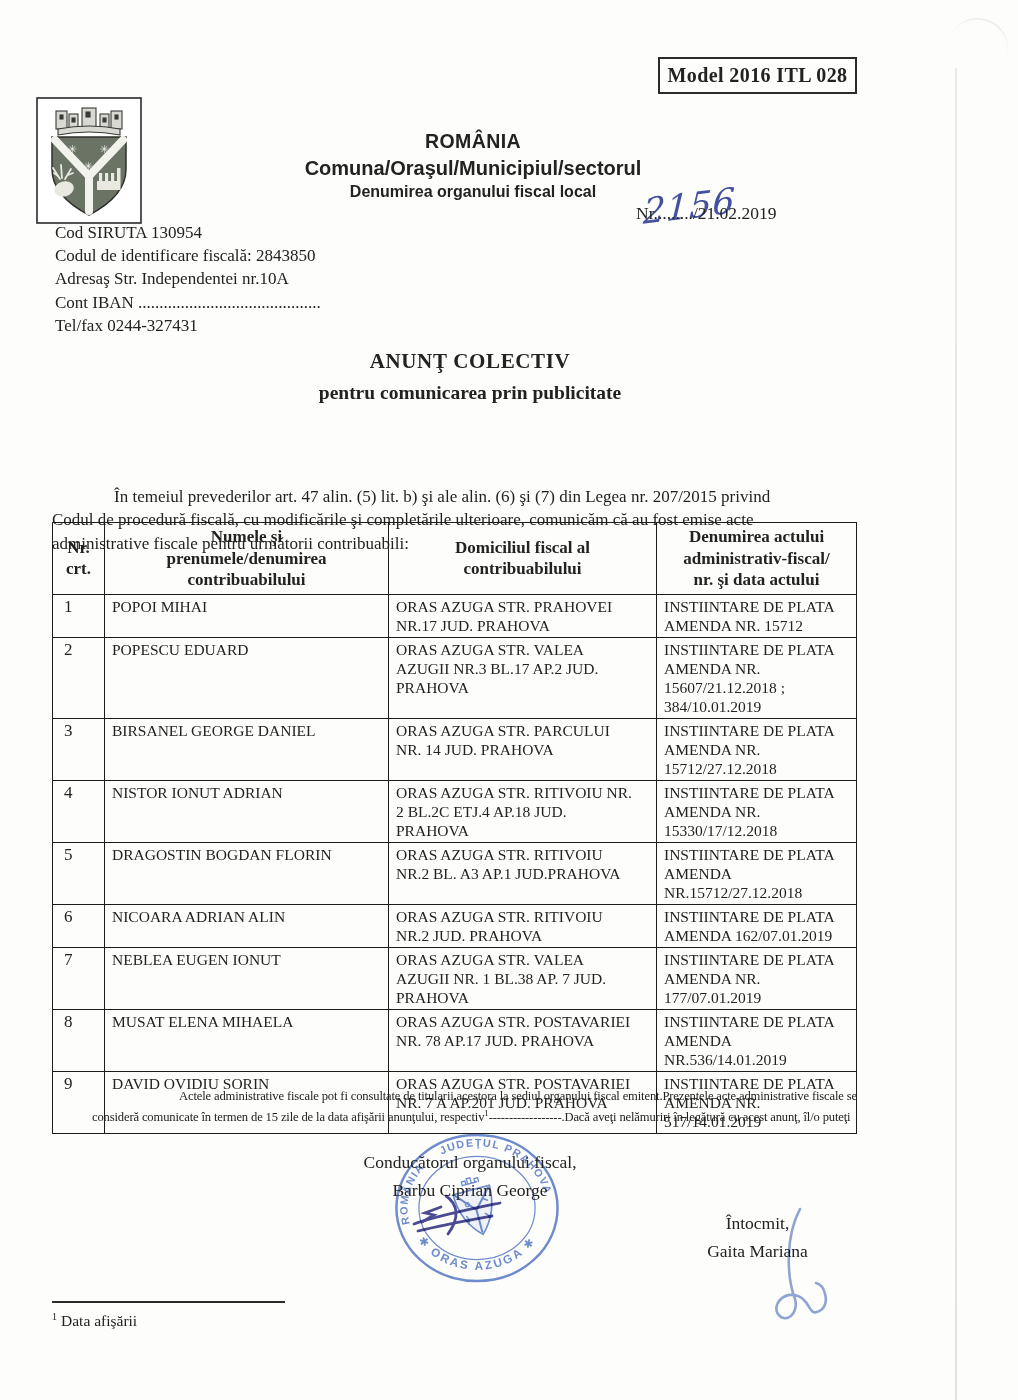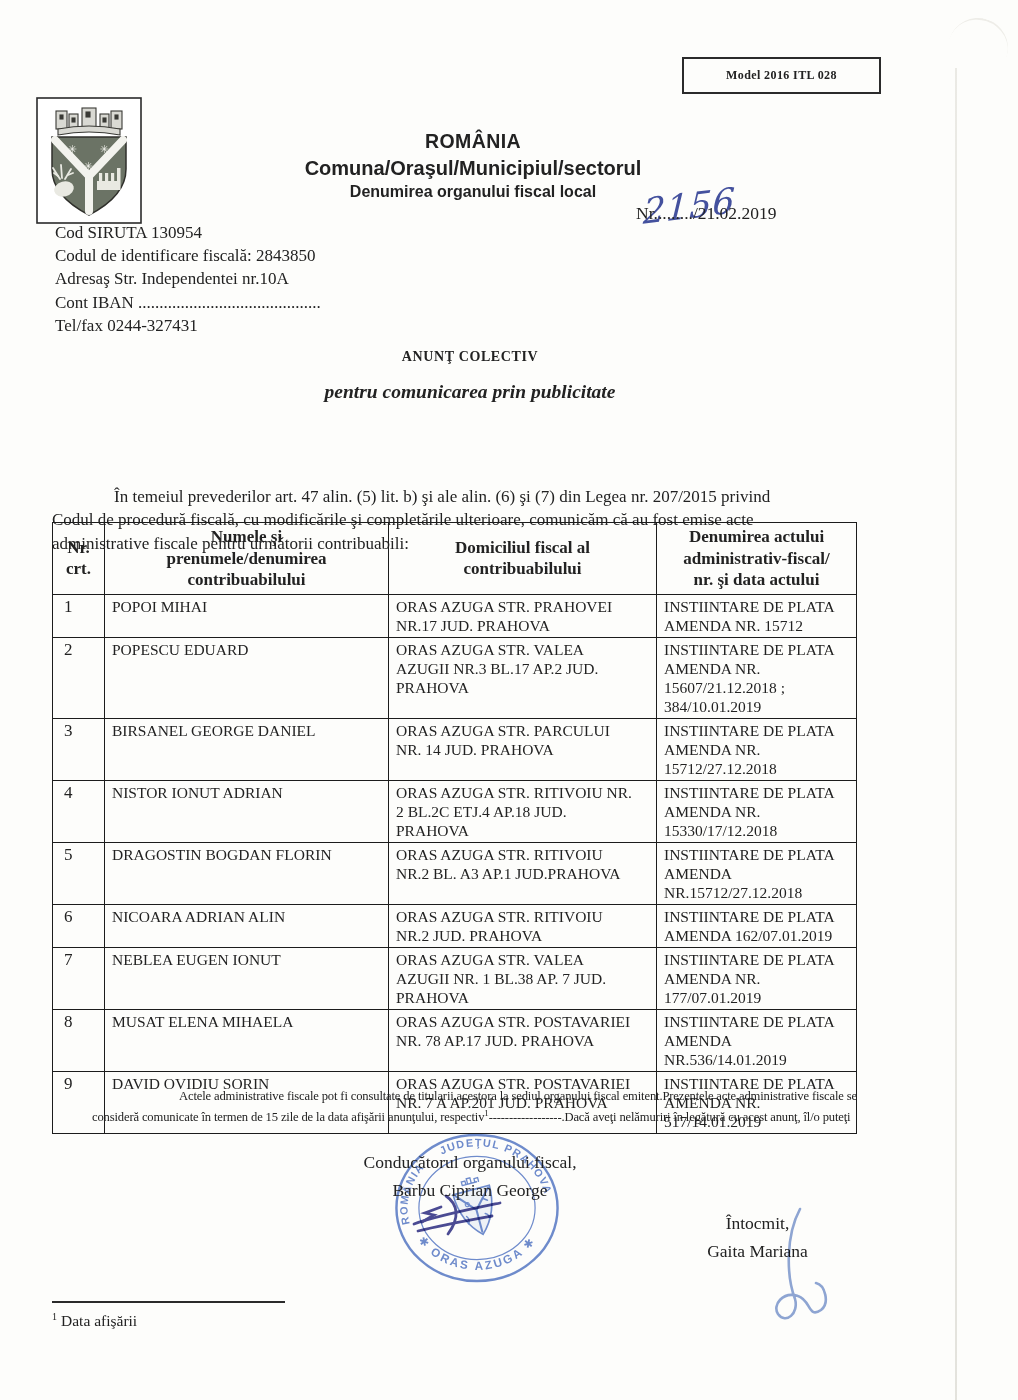--- a/index.html
+++ b/index.html
@@ -10,40 +10,40 @@
     background:#fdfdfb;
   }
   
   .edge-line { position:absolute; left:955px; top:68px; width:2px; height:1332px;
     background:linear-gradient(to bottom,#e6e5df,#dddcd5); opacity:.8; }
   .edge-hook { position:absolute; left:948px; top:18px; width:60px; height:60px;
     border-top:2px solid #e8e7e1; border-radius:50%; transform:rotate(18deg); opacity:.7; }
 
   .model-box { position:absolute; left:658px; top:57px; width:199px; height:37px;
     border:2px solid #2b2b2b; display:flex; align-items:center; justify-content:center;
-    font-weight:bold; font-size:12px; letter-spacing:.4px;margin-left:24px; }
+    font-weight:bold; font-size:20px; letter-spacing:.4px; }
 
   .coat-svg { position:absolute; left:36px; top:97px; }
 
   .header-block { position:absolute; left:0; top:130px; width:946px; text-align:center;
     font-family:"Liberation Sans","DejaVu Sans",sans-serif; font-weight:bold; }
   .header-country { font-size:19.5px; letter-spacing:.4px; margin-bottom:4px; }
   .header-line2 { font-size:20px; margin-bottom:3px; }
   .header-line3 { font-size:16px; }
 
   .org-info { position:absolute; left:55px; top:221px; font-size:17px; line-height:23.2px; }
 
   .hand-number { position:absolute; left:643px; top:186px; font-size:35px; font-style:italic;
     color:#44519e; transform:rotate(-7deg) skewX(-10deg); font-family:"DejaVu Serif",serif;
     letter-spacing:1px; }
   .nr-line { position:absolute; left:636px; top:203px; font-size:17.5px; }
 
   .title-block { position:absolute; left:0; top:349px; width:940px; text-align:center; }
-  .title-1 { font-size:14px; font-weight:bold; letter-spacing:.6px; }
-  .title-2 { font-size:19.5px; font-weight:bold; margin-top:16px;font-style:italic; }
+  .title-1 { font-size:21px; font-weight:bold; letter-spacing:.6px; }
+  .title-2 { font-size:19.5px; font-weight:bold; margin-top:8px; }
 
   .intro { position:absolute; left:52px; top:437px; width:838px; font-size:17px;
     line-height:23.4px; white-space:pre-line; text-indent:62px;margin-top:48px; }
 
   .doc-table { position:absolute; left:52px; top:522px; width:804px;
     border-collapse:collapse; table-layout:fixed; }
   .doc-table th, .doc-table td { border:1.6px solid #1c1c1c; white-space:pre-line; }
   .doc-table th { font-size:17px; font-weight:bold; line-height:21.5px; text-align:center;
     vertical-align:middle; padding:3px 2px; height:70px; }
   .doc-table td { font-size:15.5px; line-height:19px; vertical-align:top; padding:2px 7px; }

